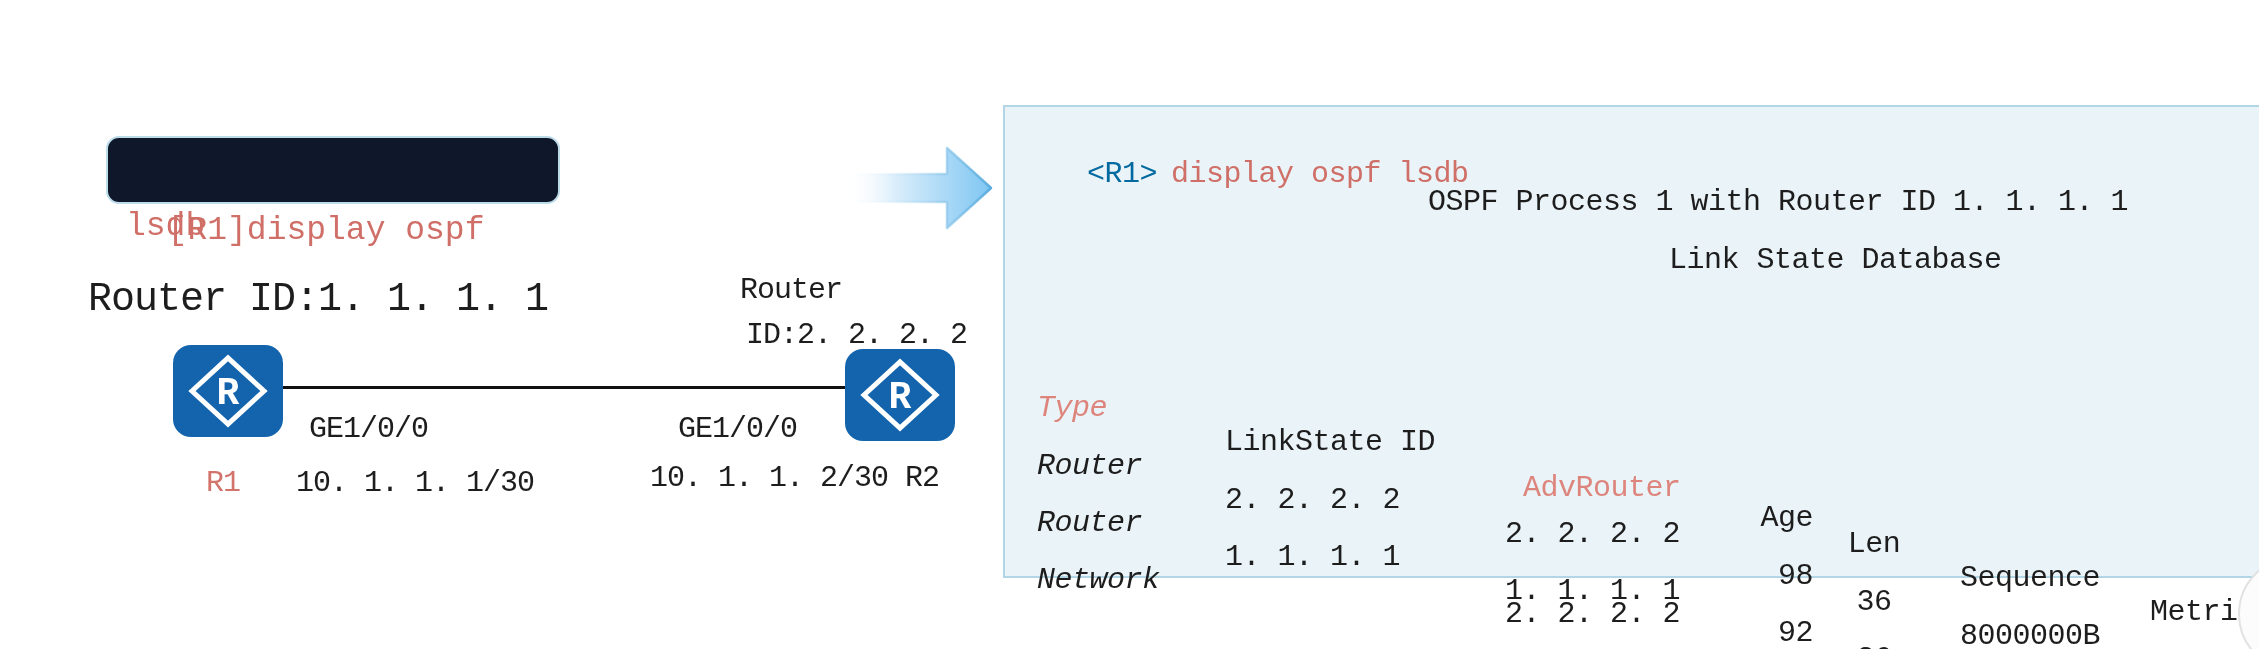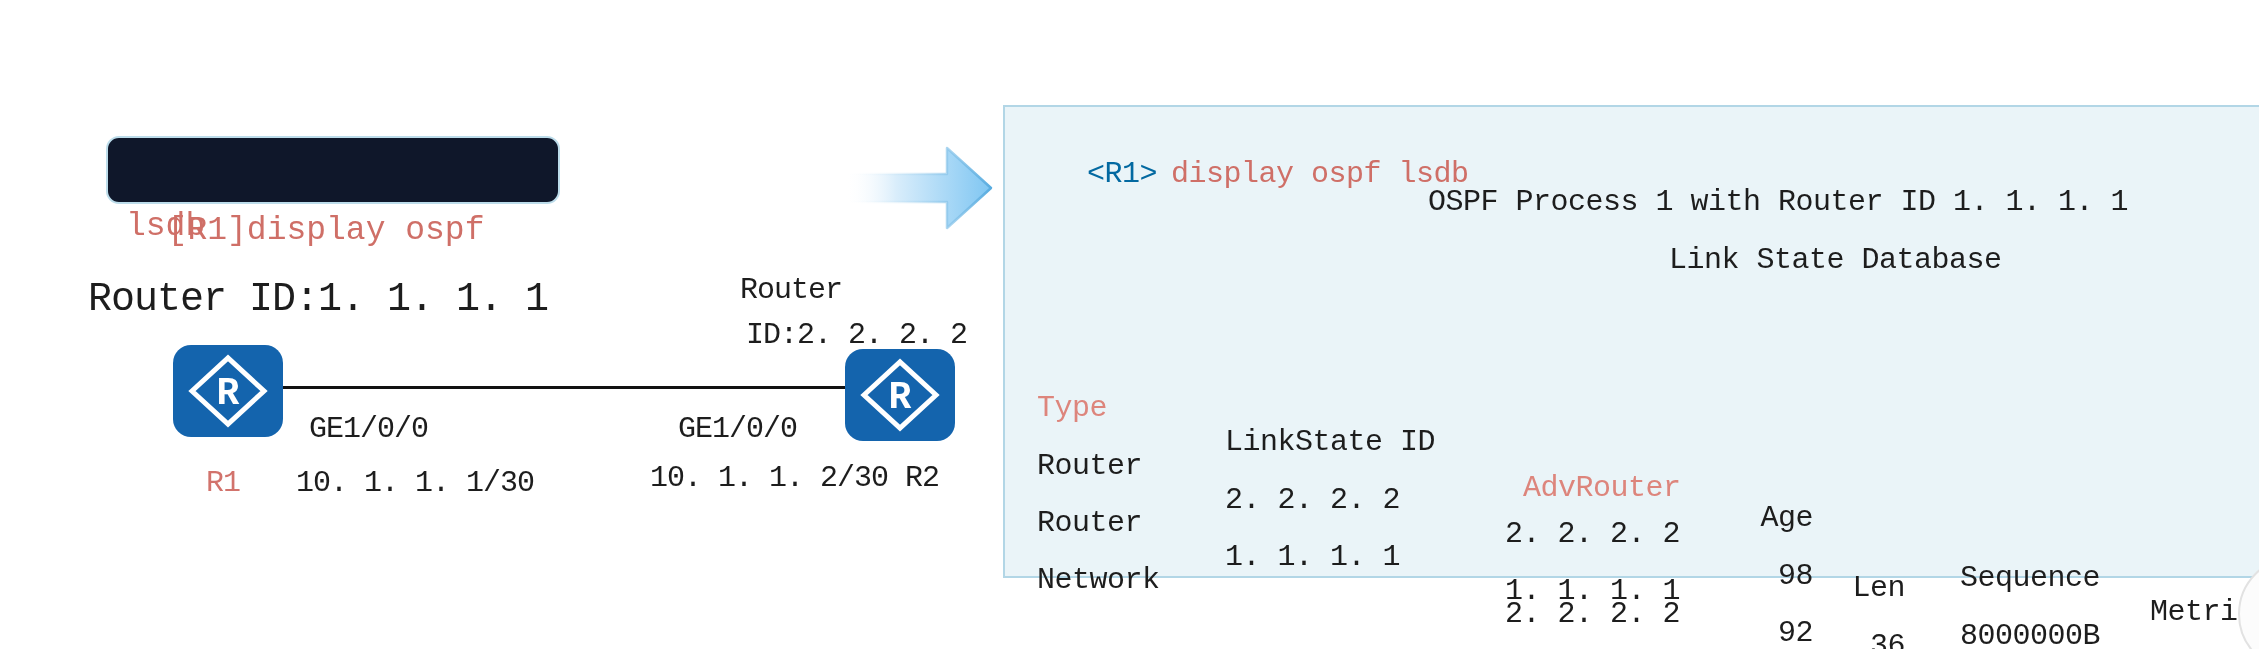--- a/index.html
+++ b/index.html
@@ -49,25 +49,25 @@
   .p-cmd{color:#cf6f67;}
   .p-line2{left:423px;top:78px;text-align:right;}
   .p-line3{left:664px;top:136px;}
   .p-line4{left:758px;top:193px;}
   .trow{position:absolute;left:0;width:1260px;height:36px;}
   .trow-h{top:250px;}
   .trow-0{top:308px;}
   .trow-1{top:365px;}
   .trow-2{top:422px;}
   .trow span{position:absolute;white-space:pre;}
-  .c0{left:32px;}
+  .c0{left:32px;font-style:italic;}
   .c1{left:220px;}
   .c2{left:500px;}
   .c3{left:726px;width:82px;text-align:right;margin-top:8px;}
-  .c4{left:838px;width:62px;text-align:right;margin-top:44px;}
+  .c4{left:838px;width:62px;text-align:center;}
   .c5{left:955px;}
   .c6{left:1098px;width:136px;text-align:right;}
   .trow-h .c2{left:518px;margin-top:12px;}
   .trow-h .c6{width:152px;}
   .hdr-red{color:#dd857c;}
 
   .corner-circle{
     left:2238px;top:556px;width:112px;height:112px;
     border-radius:50%;
     background:#fcfcfc;border:2px solid #e2e2e2;

